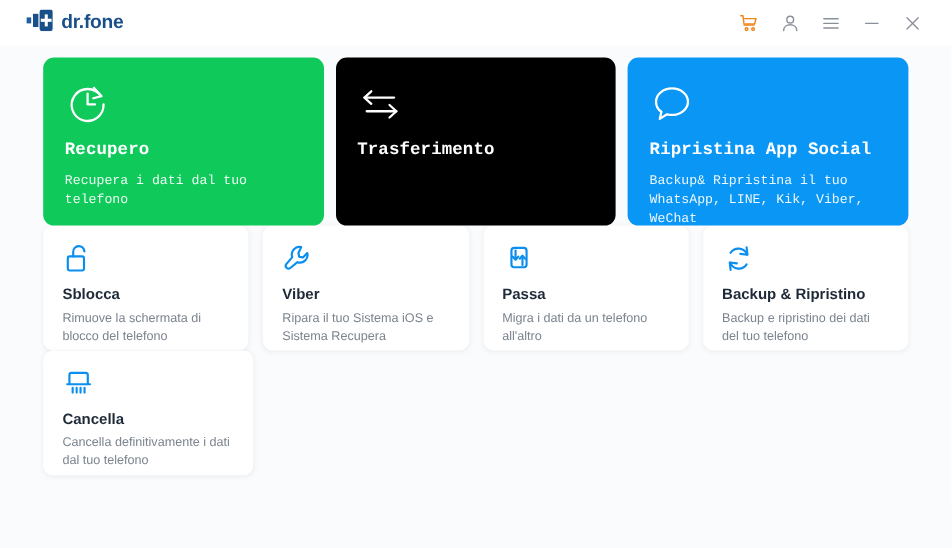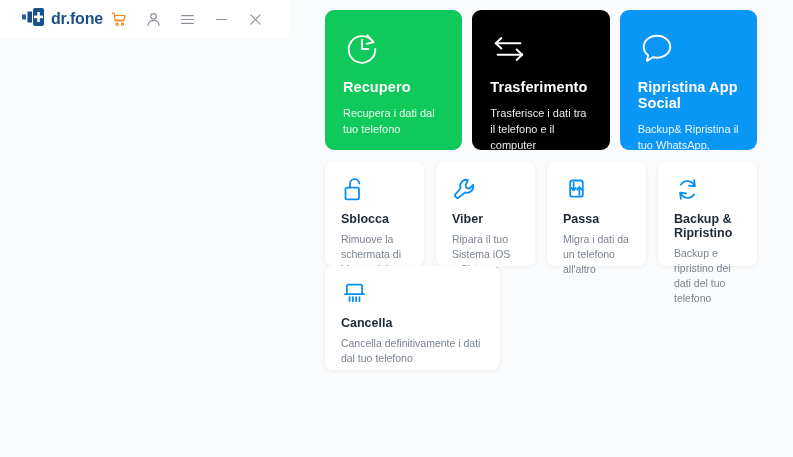--- a/index.html
+++ b/index.html
@@ -10,21 +10,21 @@
     overflow: hidden;
     font-family: "Liberation Sans", sans-serif;
     background: #ffffff;
   }
   .app {
     position: relative;
     width: 793px;
     height: 457px;
     background: #fafbfc;
     display: flex;
-    flex-direction: row;
+    flex-direction: column;
   }
 
   
   .titlebar {
     height: 38px;
     min-height: 38px;
     background: #ffffff;
     display: flex;
     align-items: center;
     padding: 0 16px 0 22px;
@@ -63,21 +63,21 @@
   
   .content {
     flex: 1;
     padding: 10px 36px 0 36px;
     position: relative;
   }
 
   .row-top {
     display: flex;
     gap: 10px;
-    margin-bottom: 12px;
+    font-family: Liberation Mono, monospace;
   }
   .big-card {
     flex: 1;
     height: 140px;
     border-radius: 9px;
     padding: 20px 18px 0 18px;
     color: #ffffff;
     position: relative;
     cursor: pointer;
     overflow: hidden;
@@ -237,21 +237,20 @@
       <div class="big-card card-teal">
         <div class="bc-icon">
           <svg width="38" height="38" viewBox="0 0 40 40" fill="none" stroke="#ffffff" stroke-width="2" stroke-linecap="round" stroke-linejoin="round">
             <line x1="6" y1="14" x2="32" y2="14"></line>
             <polyline points="12,8.5 6,14 12,19.5"></polyline>
             <line x1="8" y1="26" x2="34" y2="26"></line>
             <polyline points="28,20.5 34,26 28,31.5"></polyline>
           </svg>
         </div>
         <div class="bc-title">Trasferimento</div>
-        <div class="bc-desc">Trasferisce i dati tra il telefono e il computer</div>
       </div>
 
       <div class="big-card card-blue">
         <div class="bc-icon">
           <svg width="38" height="38" viewBox="0 0 40 40" fill="none" stroke="#ffffff" stroke-width="2" stroke-linecap="round" stroke-linejoin="round">
             <path d="M20 6c7.7 0 14 5.2 14 11.6S27.7 29.2 20 29.2c-1.5 0-2.9-.2-4.3-.5l-6.4 4 1.4-6.2C7.6 24.4 6 21.2 6 17.6 6 11.2 12.3 6 20 6z"></path>
           </svg>
         </div>
         <div class="bc-title">Ripristina App Social</div>
         <div class="bc-desc">Backup&amp; Ripristina il tuo WhatsApp, LINE, Kik, Viber, WeChat</div>

